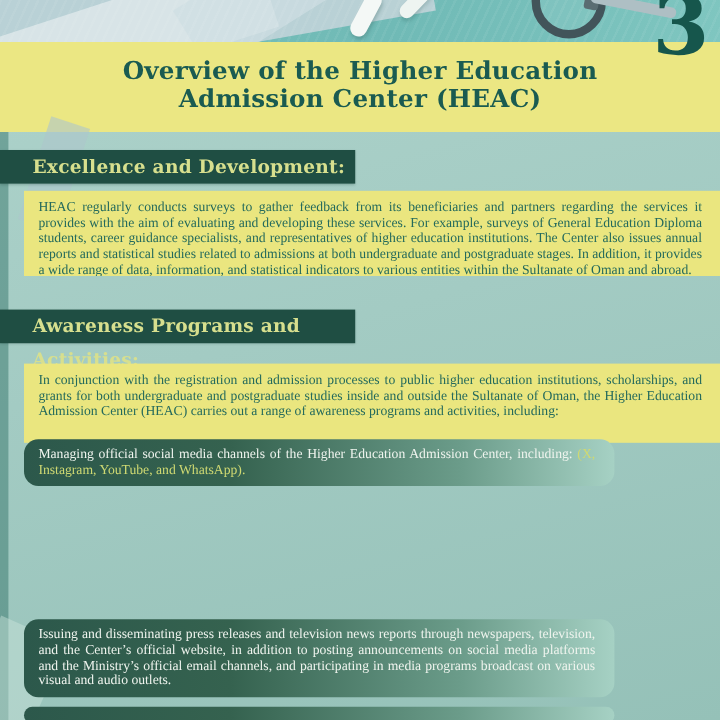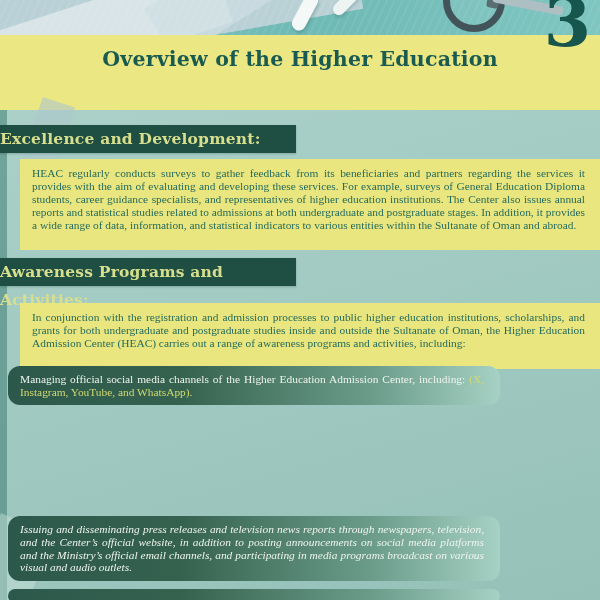--- a/index.html
+++ b/index.html
@@ -35,45 +35,45 @@
     color:#16564c;
   }
   
   .left-strip{position:absolute;left:0;top:110px;width:7px;height:490px;background:rgba(43,109,98,.45);}
   .diag-a{position:absolute;left:28px;top:100px;width:34px;height:90px;background:rgba(173,198,204,.6);transform:rotate(18deg);}
   .diag-b{position:absolute;left:-26px;top:520px;width:60px;height:120px;background:rgba(205,228,219,.45);transform:rotate(24deg);}
   
   .sec-header{
     position:absolute;left:0;width:296px;height:28px;background:#1f4e43;
     color:#d7df8e;font-family:"DejaVu Serif", serif;font-weight:bold;font-size:15.5px;
-    line-height:28px;box-sizing:border-box;letter-spacing:.2px;
+    line-height:28px;padding-left:27px;box-sizing:border-box;letter-spacing:.2px;
     box-shadow:0 1px 2px rgba(20,60,50,.25);
   }
   .sec-header.h1{top:125px;}
   .sec-header.h2{top:258px;}
   
   .ybox{
     position:absolute;left:20px;width:580px;background:#eae67f;
     color:#246a5c;font-size:11.4px;line-height:12.9px;text-align:justify;
     padding:8px 15px 8px 12px;box-sizing:border-box;overflow:hidden;
   }
-  .ybox.b1{top:159px;height:91px;}
+  .ybox.b1{top:159px;height:71px;}
   .ybox.b2{top:303px;height:66px;}
   
   .item{
-    position:absolute;left:8px;width:492px;
+    position:absolute;left:20px;width:492px;
     background:linear-gradient(90deg,#2c584b 0%,#35624f 35%,#6b9c8a 74%,#a6d1c4 100%);
     color:#eff4ee;font-size:11.4px;line-height:12.8px;text-align:justify;
     padding:7px 16px 7px 12px;box-sizing:border-box;overflow:hidden;border-radius:12px;
   }
   .item .hl{color:#cfd972;}
   .it1{top:366px;height:39px;}
   .it2{top:411px;height:47px;}
   .it3{top:465px;height:44px;}
-  .it4{top:516px;height:65px;font-style:italic;}
+  .it4{top:516px;height:65px;}
   .it5{top:589px;height:11px;}
 </style>
 </head>
 <body>
 
 <div class="page">
 
   <div class="photo">
     <div class="shape s1"></div>
     <div class="shape s2"></div>
@@ -82,20 +82,21 @@
     <div class="shape chalk1"></div>
     <div class="shape chalk2"></div>
     <div class="shape lens"></div>
     <div class="shape hinge"></div>
     <div class="shape arm"></div>
   </div>
 
   <div class="title-band"></div>
   <div class="title">
     <div>Overview of the Higher Education</div>
+    <div>Admission Center (HEAC)</div>
   </div>
   <div class="page-number">3</div>
 
   <div class="left-strip"></div>
   <div class="diag-a"></div>
   <div class="diag-b"></div>
 
   <div class="sec-header h1">Excellence and Development:</div>
   <div class="ybox b1">HEAC regularly conducts surveys to gather feedback from its beneficiaries and partners regarding the services it provides with the aim of evaluating and developing these services. For example, surveys of General Education Diploma students, career guidance specialists, and representatives of higher education institutions. The Center also issues annual reports and statistical studies related to admissions at both undergraduate and postgraduate stages. In addition, it provides a wide range of data, information, and statistical indicators to various entities within the Sultanate of Oman and abroad.</div>
 

